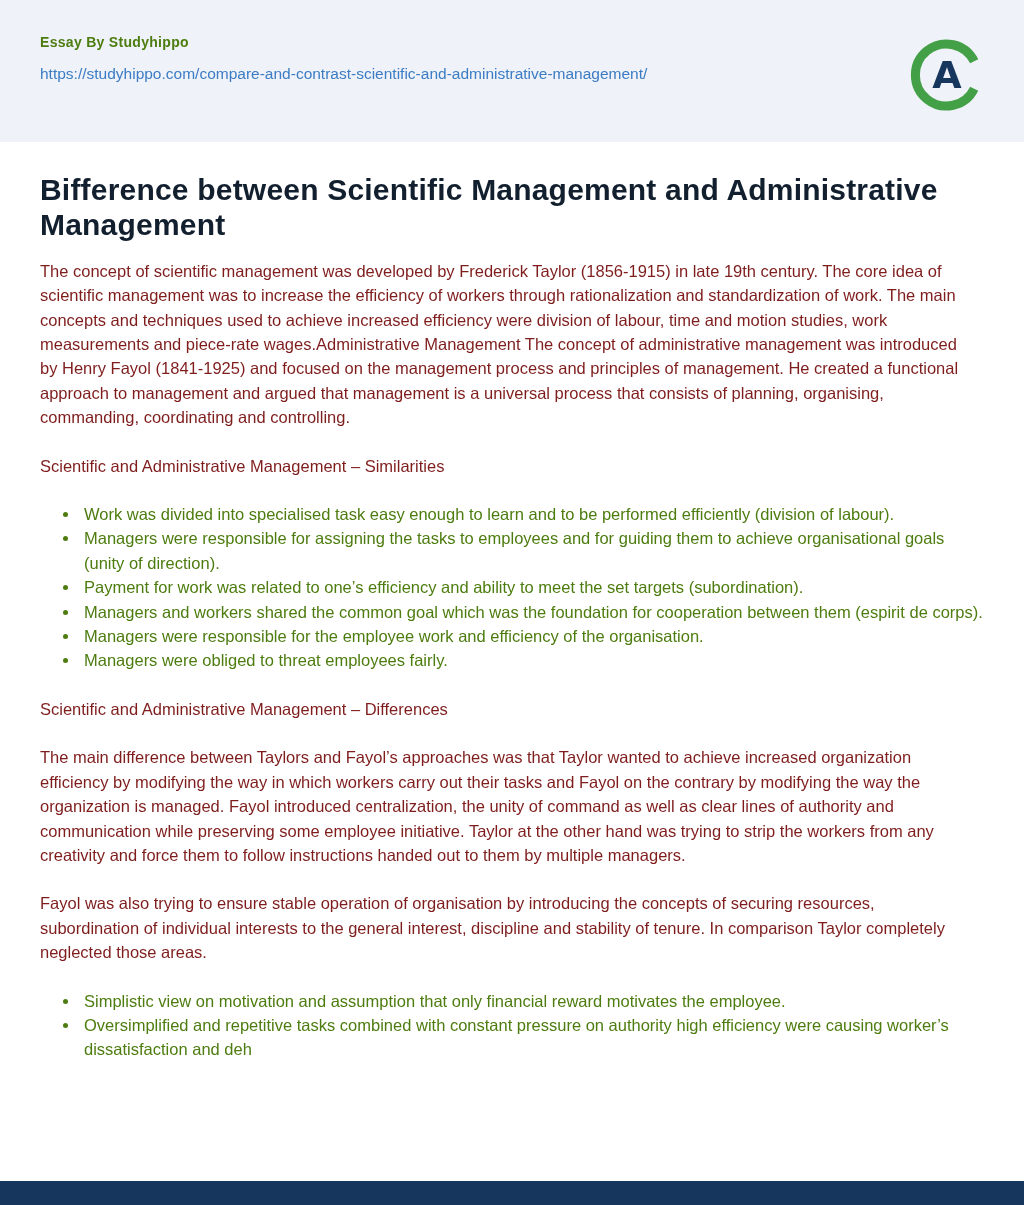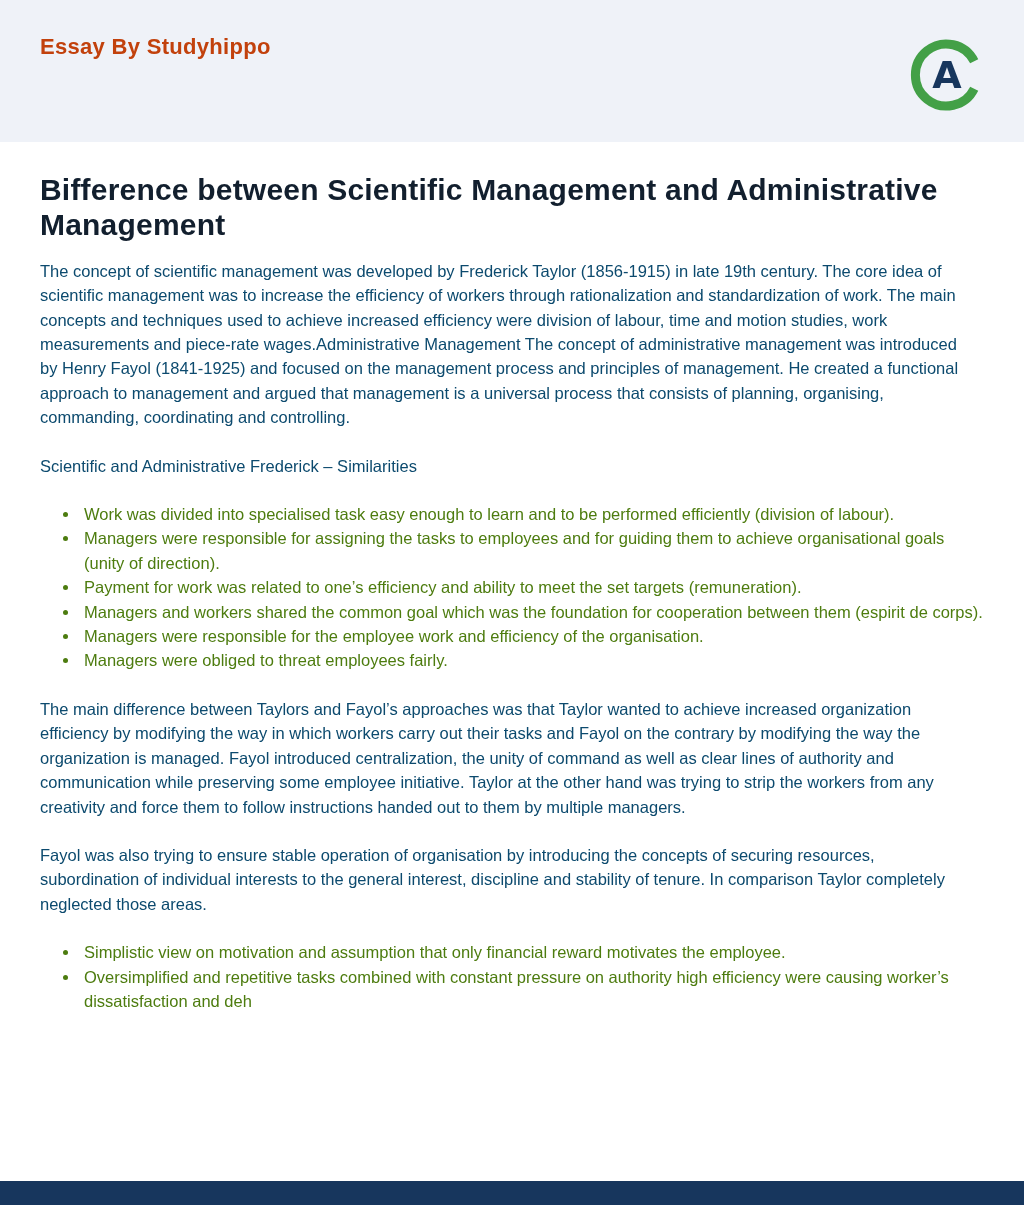--- a/index.html
+++ b/index.html
@@ -8,77 +8,79 @@
     width:1024px; min-height:1205px; position:relative;
     font-family:"Liberation Sans", sans-serif;
     color:#2e3b4a;
   }
   .page-header {
     background:#eff2f8;
     padding:34px 38px 28px 40px;
     display:flex; justify-content:space-between; align-items:flex-start;
   }
   .byline {
-    color:#c2410c; font-size:22px; font-weight:bold; letter-spacing:0.3px;
+    color:#4d7c0f; font-size:14px; font-weight:bold; letter-spacing:0.3px;
   }
   .source-url {
     display:block; margin-top:15px;
     color:#3b7cc4; font-size:15.5px; text-decoration:none;
   }
   .logo-wrap { width:78px; height:78px; flex:0 0 auto; margin-top:2px; }
   .content { padding:22px 40px 5px 40px; }
   h1.article-title {
     color:#121f2e; font-size:30px; line-height:1.18; font-weight:bold;
     margin:8px 0 16px 0; letter-spacing:0.2px;
   }
   .content p, .content h2 {
     font-size:16.5px; line-height:1.48; font-weight:normal;
-    color:#0c4a6e; margin:0 8px 24px 0;
+    color:#7f1d1d; margin:0 8px 24px 0;
   }
   .content h2 { font-size:16.5px; }
   .content ul { margin:0 0 24px 26px; padding-left:14px; }
   .content li {
     font-size:16.5px; line-height:1.48; color:#4d7c0f; padding-left:4px;
   }
   .footer-bar {
     position:absolute; bottom:0; left:0;
     width:100%; height:24px; background:#17365d;
   }
 </style>
 </head>
 <body>
 
 <header class="page-header">
   <div>
     <div class="byline">Essay By Studyhippo</div>
+    <a class="source-url" href="#">https://studyhippo.com/compare-and-contrast-scientific-and-administrative-management/</a>
   </div>
   <div class="logo-wrap">
     <svg width="78" height="78" viewBox="0 0 78 78">
       <path d="M 66.2 25.3 A 31 31 0 1 0 66.2 52.7" fill="none" stroke="#43a047" stroke-width="9"></path>
       <text x="39" y="52" text-anchor="middle" font-family="DejaVu Sans, sans-serif" font-size="38" font-weight="bold" fill="#17365d">A</text>
     </svg>
   </div>
 </header>
 
 <main class="content">
   <h1 class="article-title">Bifference between Scientific Management and Administrative Management</h1>
 
   <p>The concept of scientific management was developed by Frederick Taylor (1856-1915) in late 19th century. The core idea of scientific management was to increase the efficiency of workers through rationalization and standardization of work. The main concepts and techniques used to achieve increased efficiency were division of labour, time and motion studies, work measurements and piece-rate wages.Administrative Management The concept of administrative management was introduced by Henry Fayol (1841-1925) and focused on the management process and principles of management. He created a functional approach to management and argued that management is a universal process that consists of planning, organising, commanding, coordinating and controlling.</p>
 
-  <h2>Scientific and Administrative Frederick – Similarities</h2>
+  <h2>Scientific and Administrative Management – Similarities</h2>
 
   <ul>
     <li>Work was divided into specialised task easy enough to learn and to be performed efficiently (division of labour).</li>
     <li>Managers were responsible for assigning the tasks to employees and for guiding them to achieve organisational goals (unity of direction).</li>
-    <li>Payment for work was related to one’s efficiency and ability to meet the set targets (remuneration).</li>
+    <li>Payment for work was related to one’s efficiency and ability to meet the set targets (subordination).</li>
     <li>Managers and workers shared the common goal which was the foundation for cooperation between them (espirit de corps).</li>
     <li>Managers were responsible for the employee work and efficiency of the organisation.</li>
     <li>Managers were obliged to threat employees fairly.</li>
   </ul>
 
+  <h2>Scientific and Administrative Management – Differences</h2>
   <p>The main difference between Taylors and Fayol’s approaches was that Taylor wanted to achieve increased organization efficiency by modifying the way in which workers carry out their tasks and Fayol on the contrary by modifying the way the organization is managed. Fayol introduced centralization, the unity of command as well as clear lines of authority and communication while preserving some employee initiative. Taylor at the other hand was trying to strip the workers from any creativity and force them to follow instructions handed out to them by multiple managers.</p>
   <p>Fayol was also trying to ensure stable operation of organisation by introducing the concepts of securing resources, subordination of individual interests to the general interest, discipline and stability of tenure. In comparison Taylor completely neglected those areas.</p>
 
   <ul>
     <li>Simplistic view on motivation and assumption that only financial reward motivates the employee.</li>
     <li>Oversimplified and repetitive tasks combined with constant pressure on authority high efficiency were causing worker’s dissatisfaction and deh</li>
   </ul>
 </main>
 
 <div class="footer-bar"></div>

